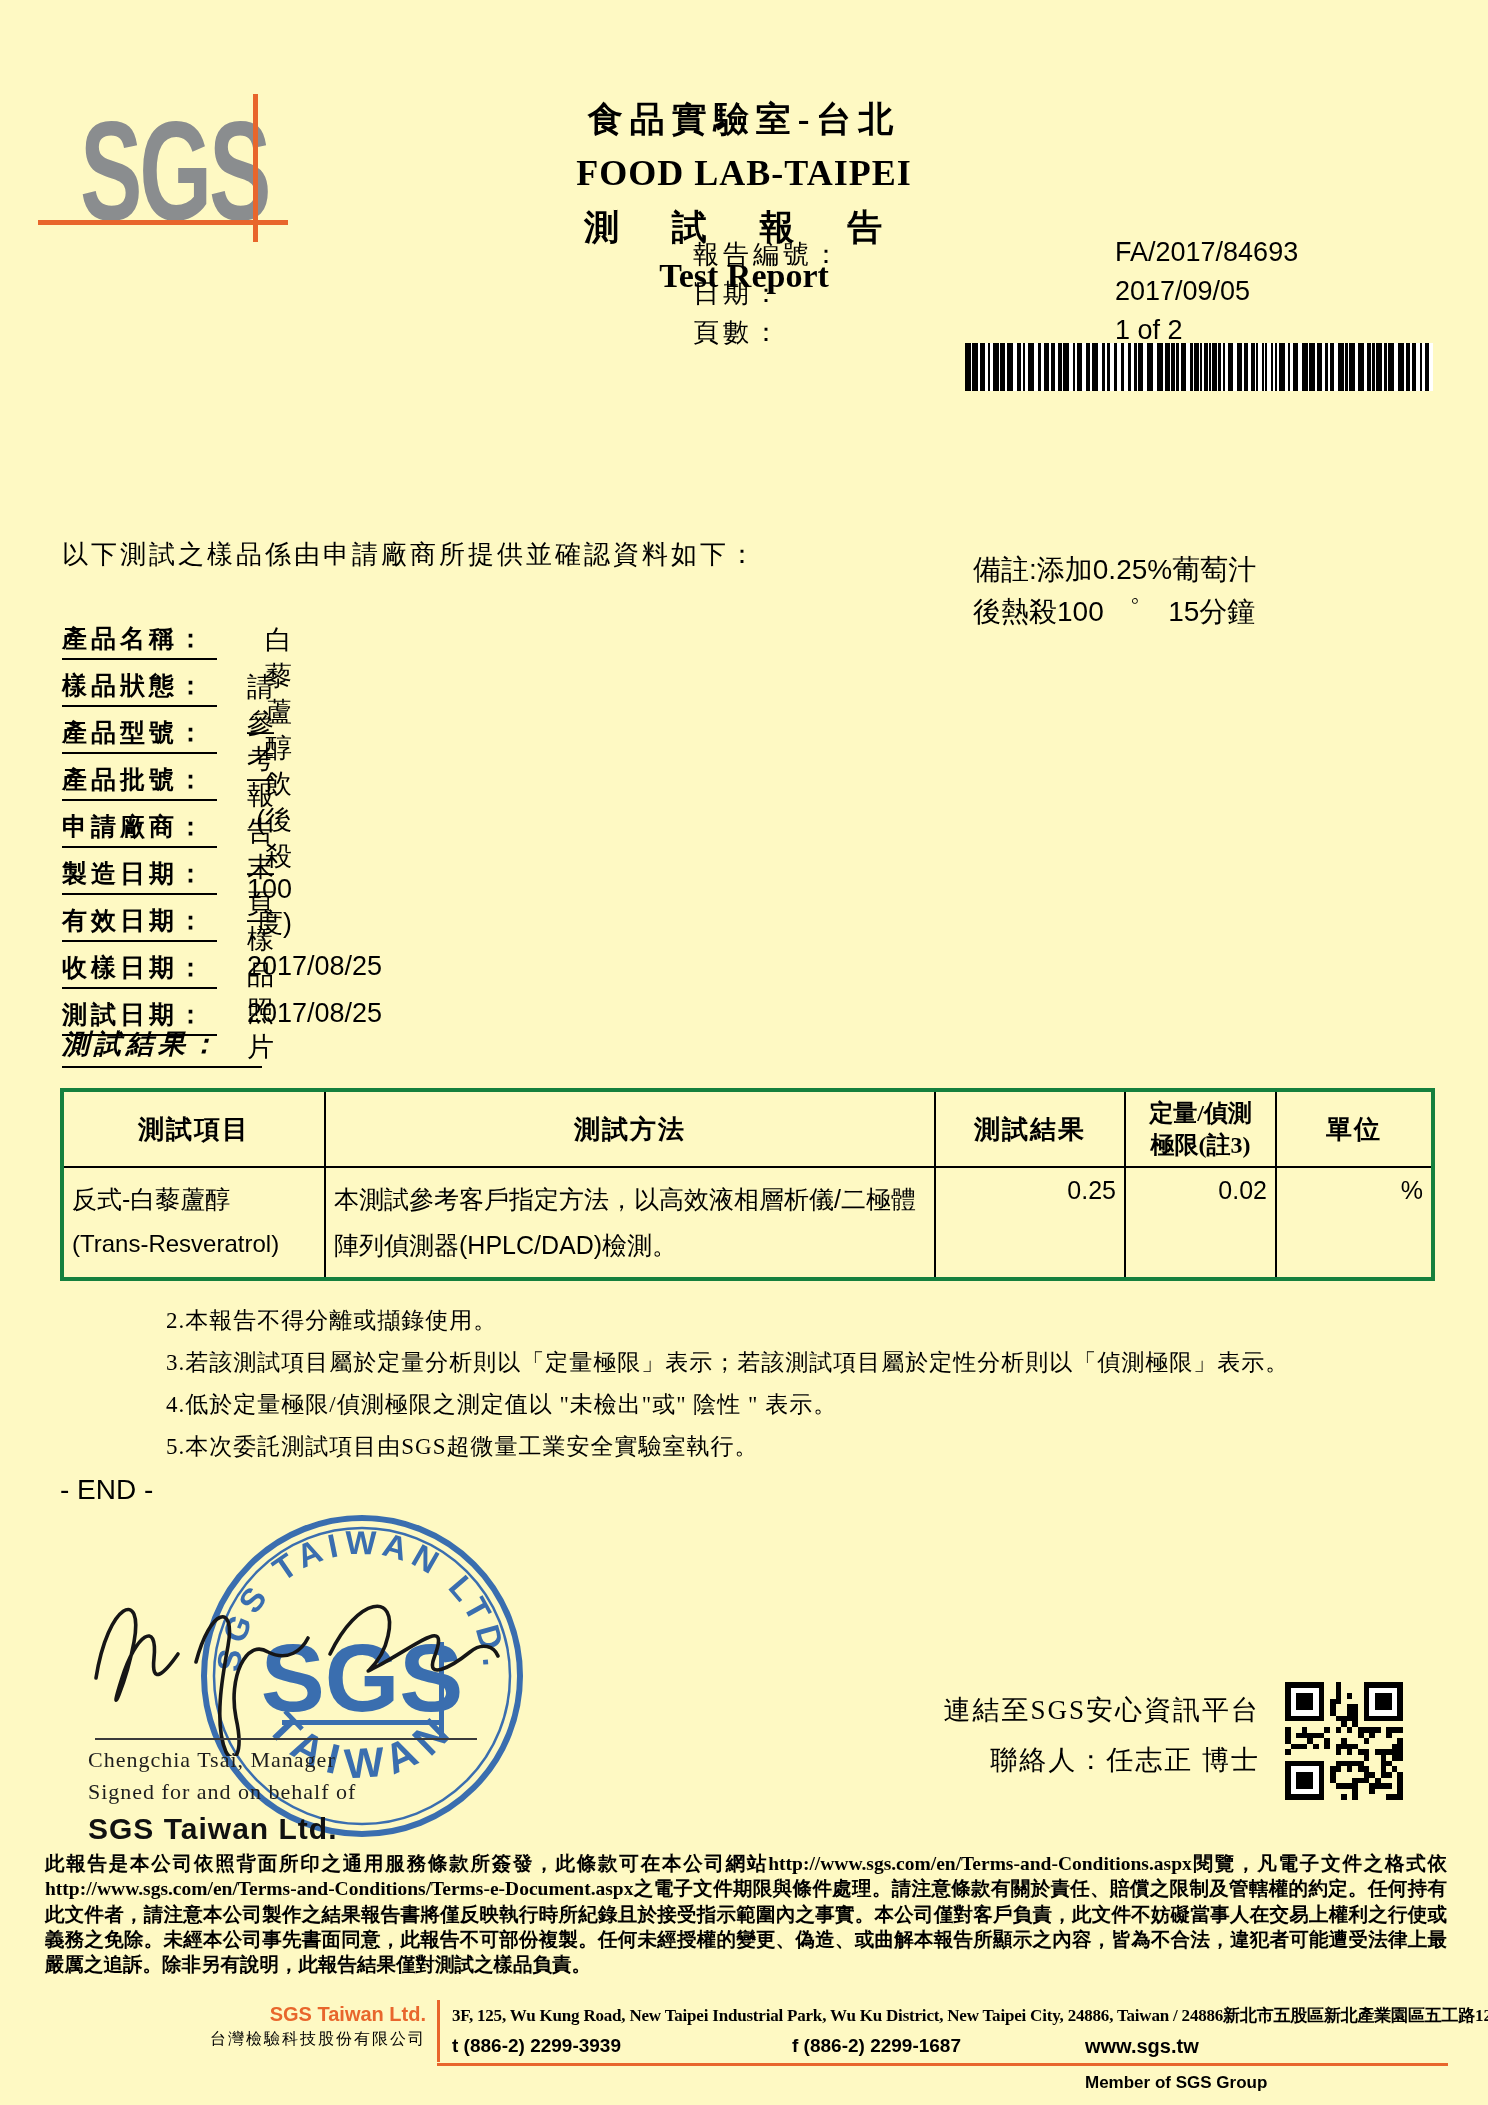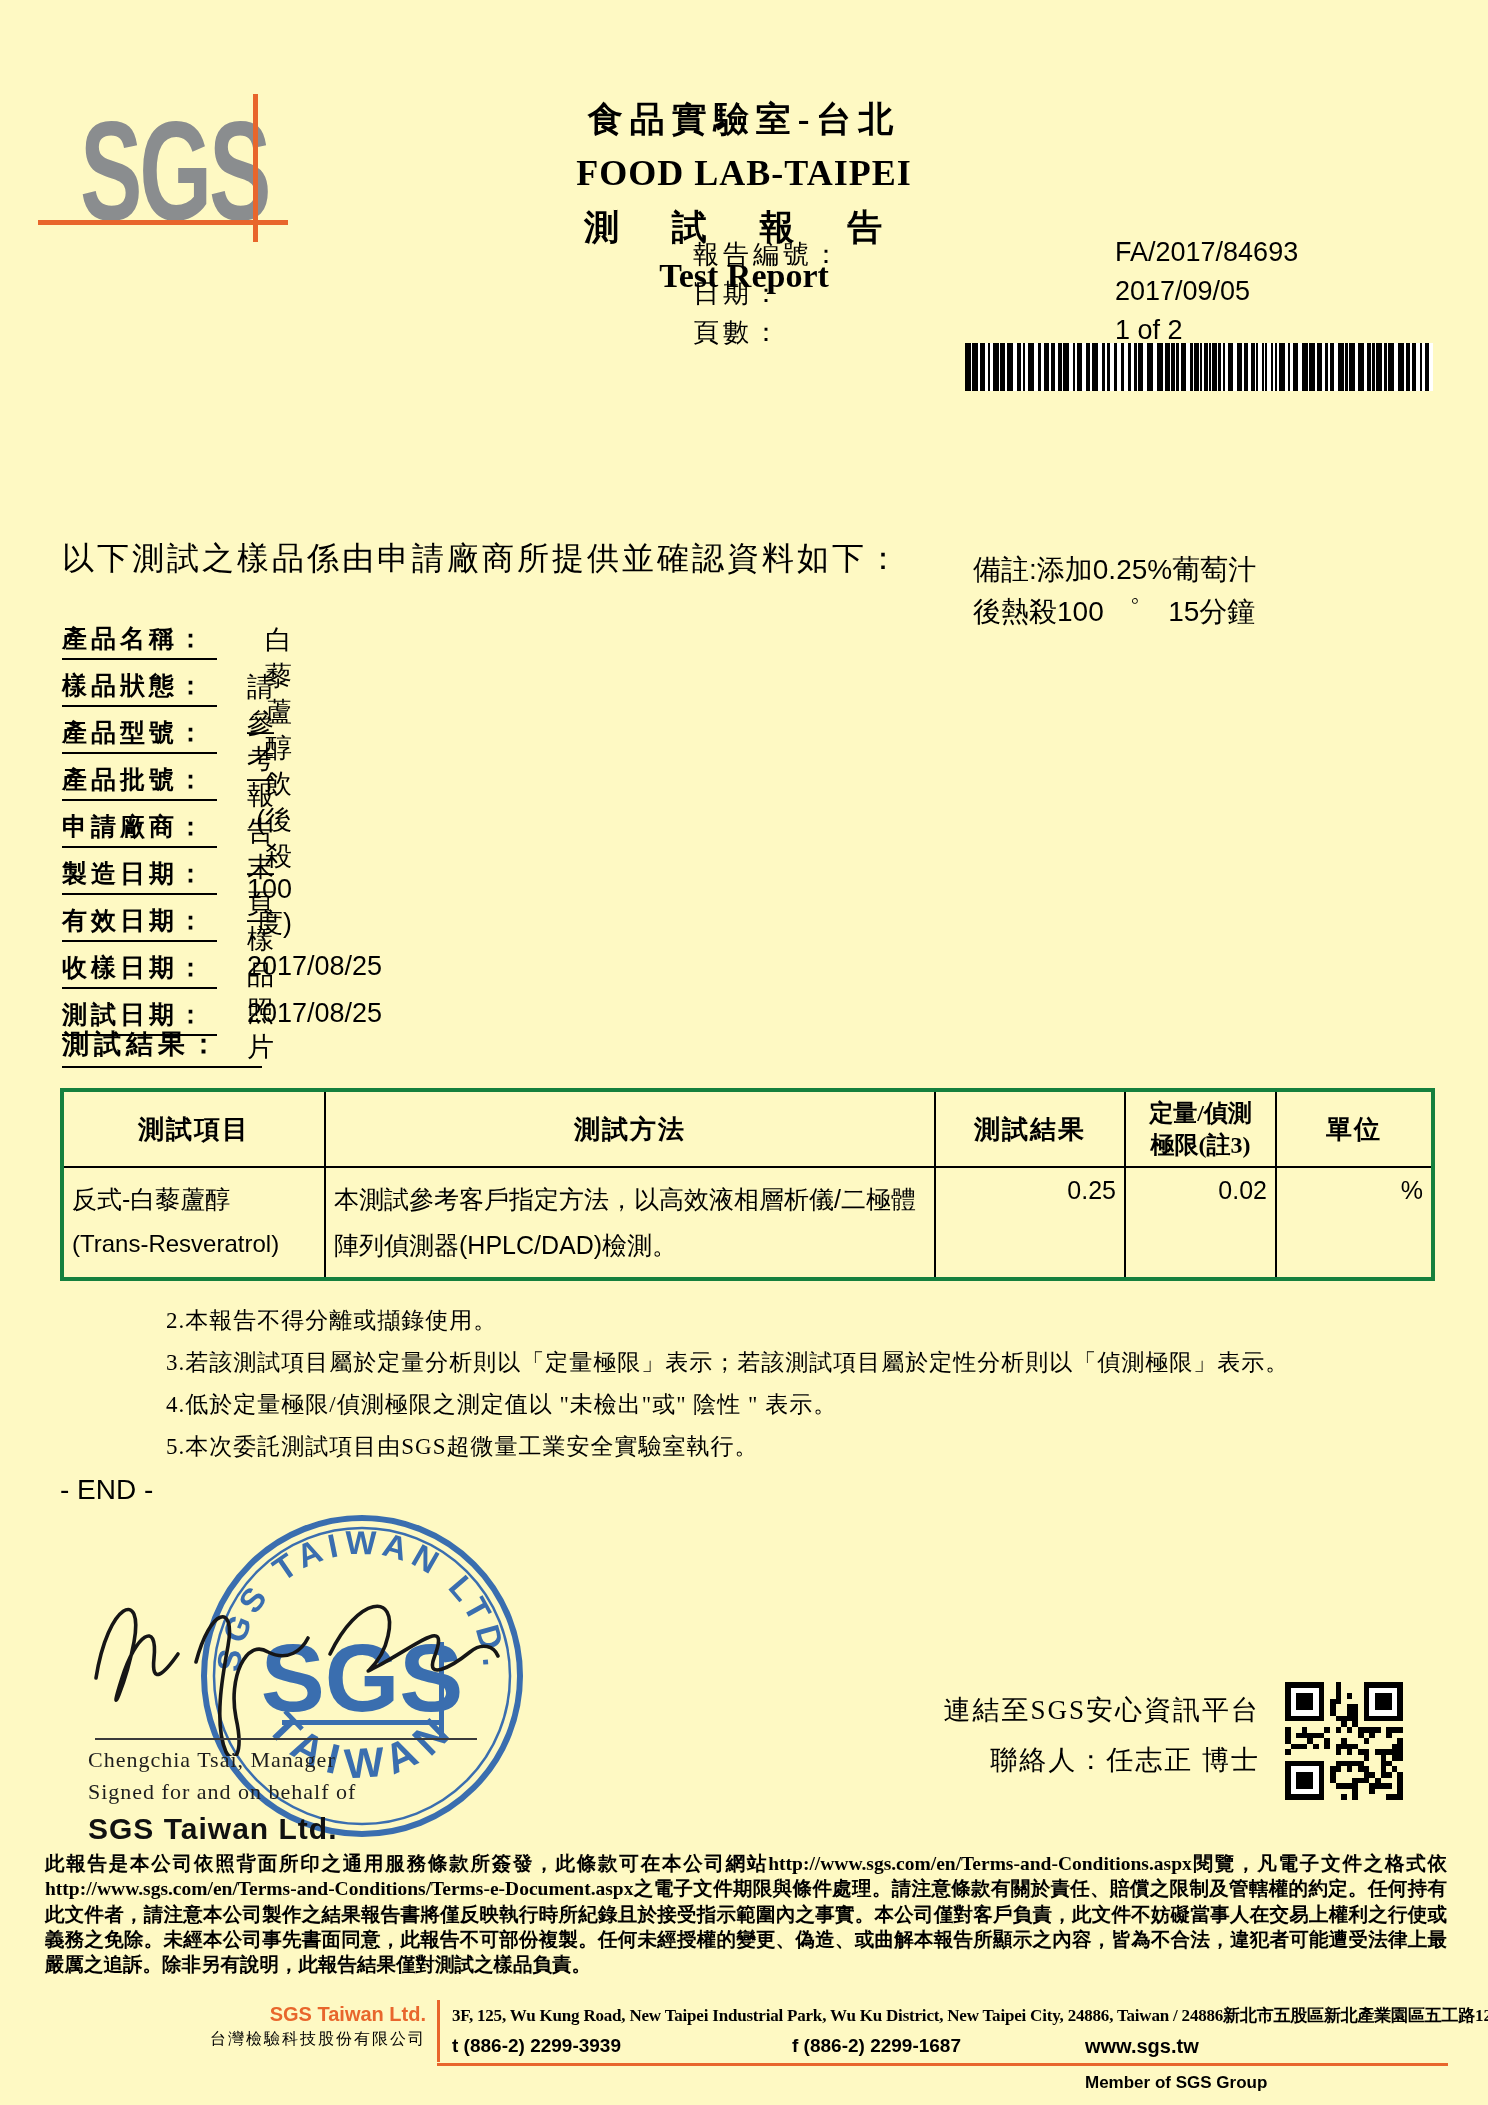--- a/index.html
+++ b/index.html
@@ -22,34 +22,34 @@
   .report-en{font-size:34px;font-weight:bold;margin-top:6px;}
 
   
   .meta{position:absolute;left:693px;top:237px;}
   .meta-row{display:flex;height:39px;}
   .meta-label{width:422px;font-size:26px;letter-spacing:4px;}
   .meta-value{font-family:"Liberation Sans",sans-serif;font-size:27px;}
   .barcode{position:absolute;left:965px;top:343px;width:468px;height:48px;background:#fff;}
 
   
-  .intro{position:absolute;left:62px;top:537px;font-size:32px;letter-spacing:3px;}
+  .intro{position:absolute;left:62px;top:537px;font-size:26px;letter-spacing:3px;}
   .remark{position:absolute;left:973px;top:549px;font-family:"Liberation Sans",sans-serif;
           font-size:28px;line-height:1.5;}
 
   
   .fields{position:absolute;left:62px;top:622px;}
   .field-row{position:relative;height:47px;text-align:right;}
   .field-label{display:inline-block;font-size:25px;font-weight:bold;letter-spacing:4px;
                border-bottom:2px solid #000;padding:0 10px 3px 0;}
   .field-value{position:absolute;left:185px;top:0;font-family:"Liberation Sans",sans-serif;font-size:27px;}
 
   
   .results-heading{position:absolute;left:62px;top:1026px;font-size:27px;font-weight:bold;
-                   letter-spacing:5px;border-bottom:2px solid #000;padding:0 40px 4px 0;}
+                   letter-spacing:5px;border-bottom:2px solid #000;padding:0 40px 4px 0;font-style:italic;}
   .result-table{position:absolute;left:60px;top:1088px;width:1371px;border-collapse:collapse;
                 table-layout:fixed;border:4px solid #15803d;}
   .result-table th,.result-table td{border:2px solid #000;}
   .result-table th{font-size:26px;font-weight:bold;letter-spacing:2px;height:70px;
                    text-align:center;vertical-align:middle;padding:2px;}
   .result-table th.limit-h{font-size:24px;letter-spacing:0;line-height:1.35;}
   .result-table td{vertical-align:top;padding:8px 8px;height:88px;
                    font-family:"Liberation Sans",sans-serif;font-size:25px;}
   .c-item div{line-height:1.85;}
   .c-item .item-en{font-size:24px;}

